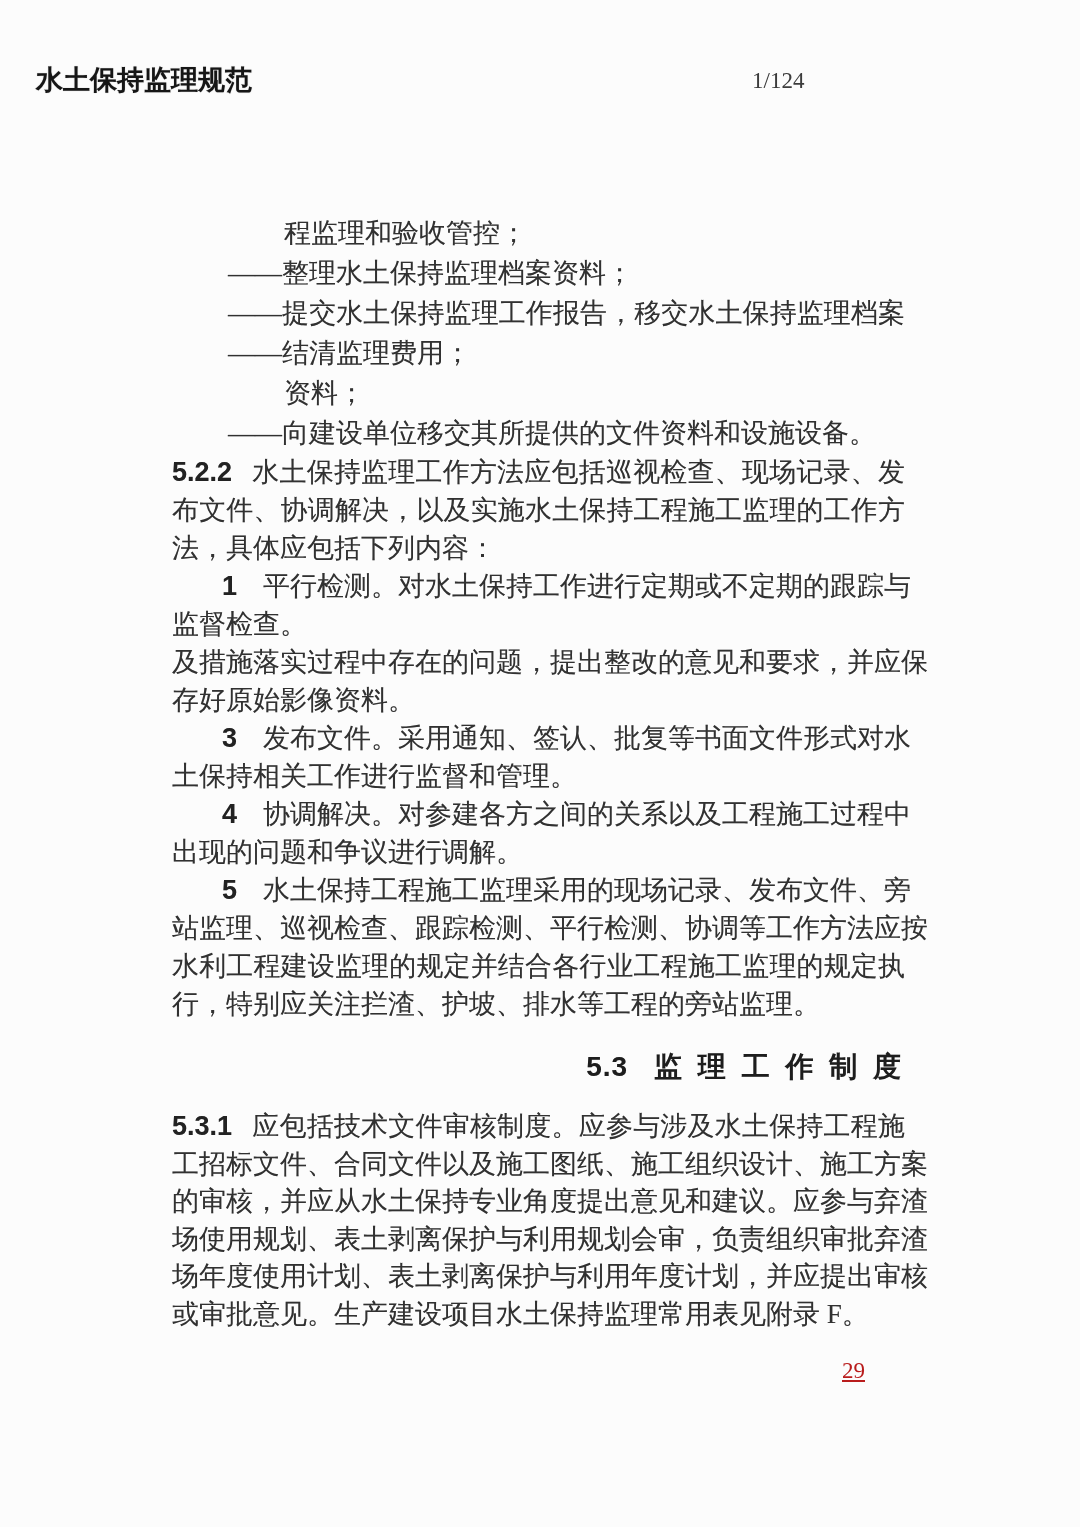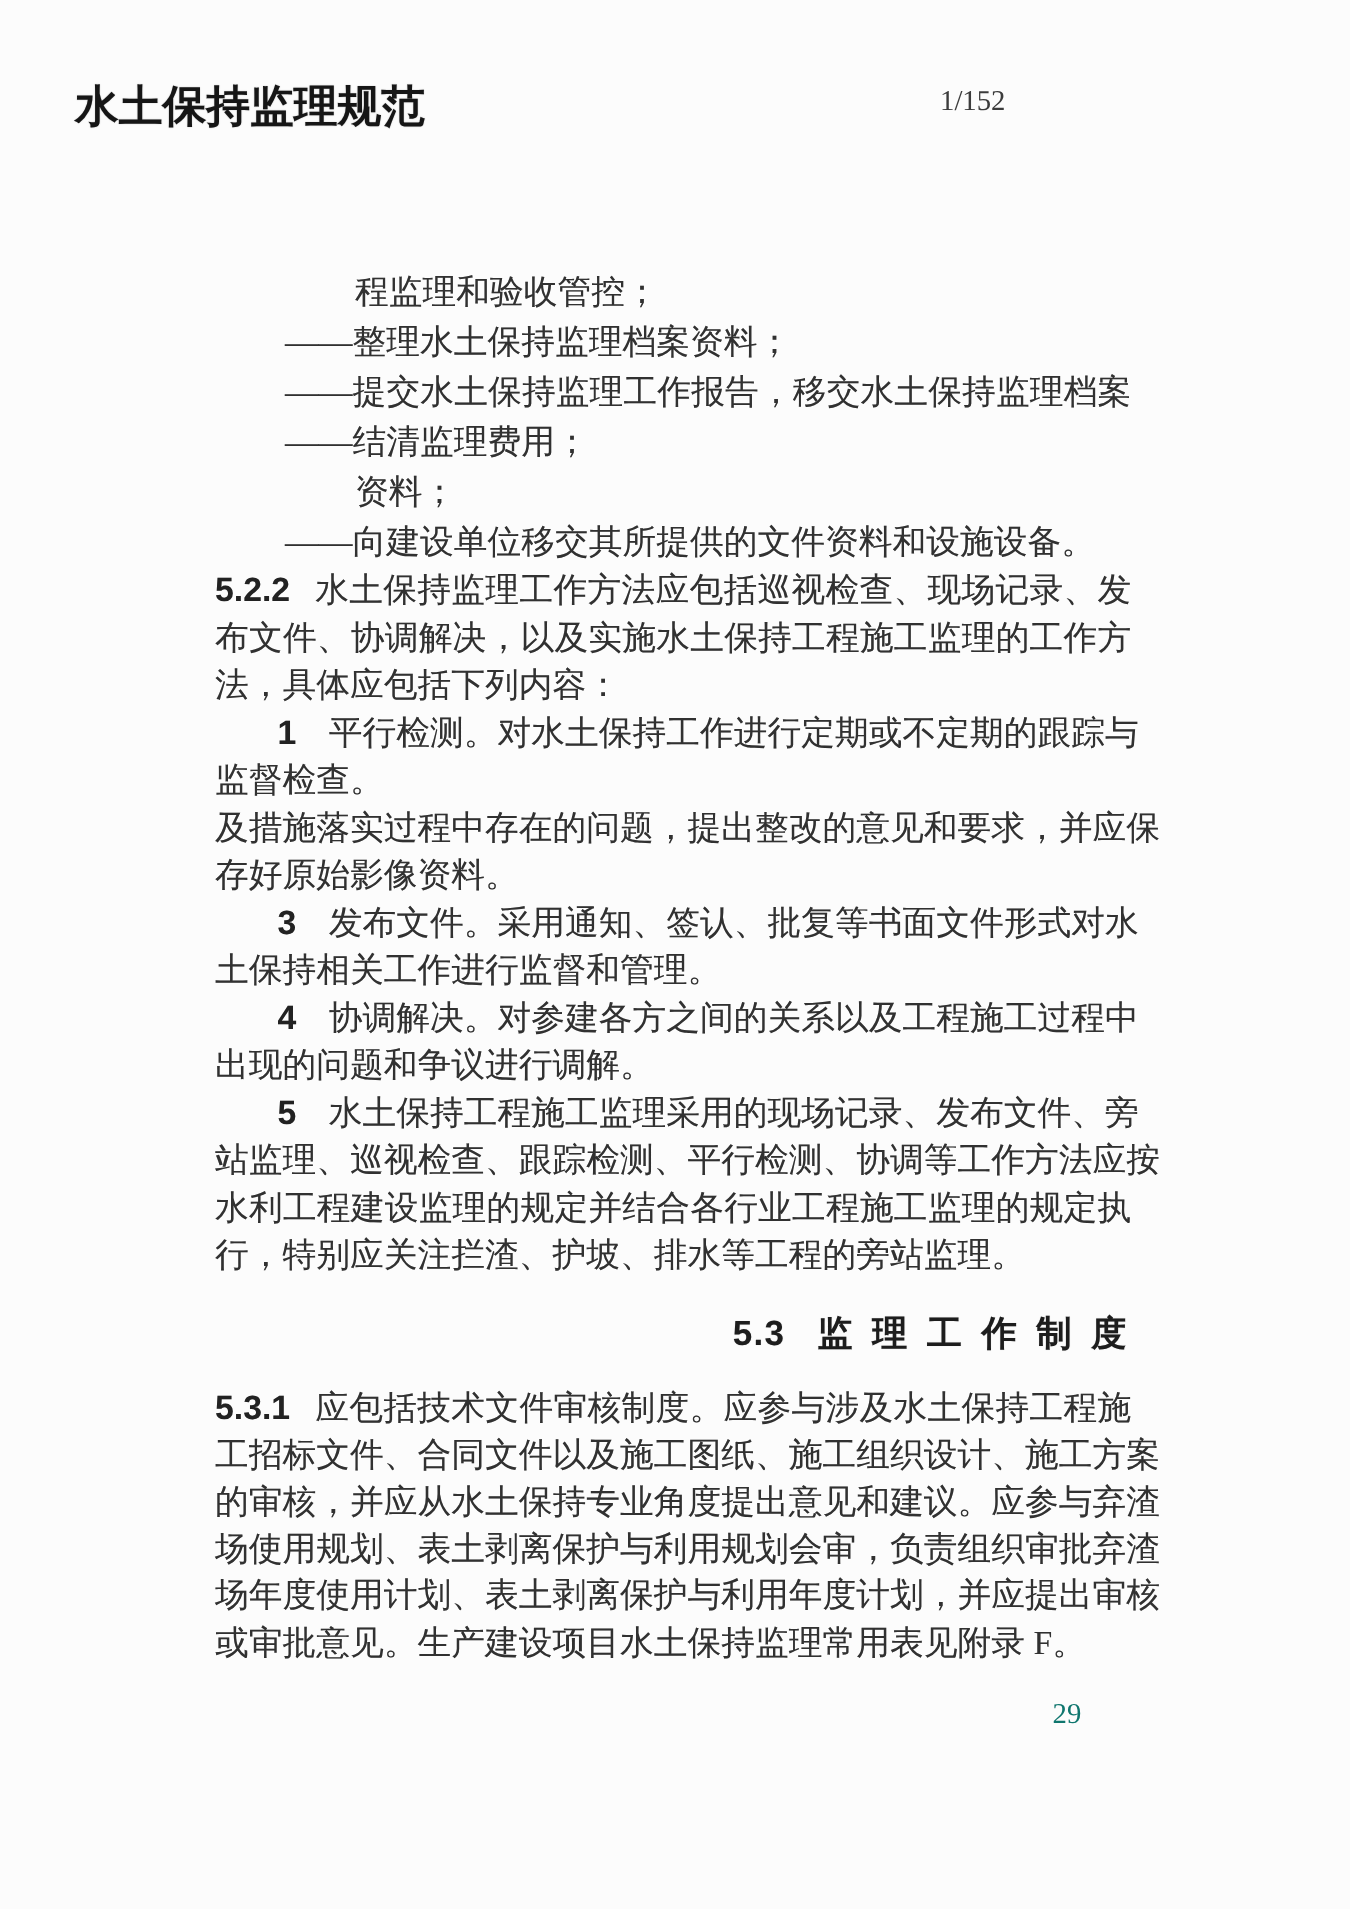--- a/index.html
+++ b/index.html
@@ -9,25 +9,25 @@
     width: 1080px;
     height: 1527px;
     background: #fcfcfc;
     overflow: hidden;
     font-family: "Liberation Serif", "DejaVu Serif", serif;
     color: #333333;
   }
   
   .doc-title {
     position: absolute;
-    left: 60px;
+    left: 36px;
     top: 62px;
     font-family: "Liberation Sans", "DejaVu Sans", sans-serif;
     font-weight: 700;
-    font-size: 35px;
+    font-size: 27px;
     letter-spacing: 0px;
     color: #161616;
     text-shadow: 0 0 1px rgba(20,20,20,0.35);
   }
   .page-indicator {
     position: absolute;
     left: 752px;
     top: 68px;
     font-size: 23px;
     color: #3c3c3c;
@@ -71,30 +71,31 @@
     text-shadow: 0 0 0.6px rgba(25,25,25,0.35);
   }
   .heading .h-num { margin-right: 26px; letter-spacing: 1px; }
   .heading .h-title { letter-spacing: 4px; }
   
   .page-number {
     position: absolute;
     left: 842px;
     top: 1358px;
     font-size: 23px;
-    color: #0f766e;
+    color: #b91c1c;
+    text-decoration: underline;
   }
 </style>
 </head>
 <body>
 
 <div class="page">
 
   <div class="doc-title">水土保持监理规范</div>
-  <div class="page-indicator">1/152</div>
+  <div class="page-indicator">1/124</div>
 
   <div class="content">
 
     <div class="block dash-block">
       <div class="line c4">程监理和验收管控；</div>
       <div class="line c2">——整理水土保持监理档案资料；</div>
       <div class="line c2 j">——提交水土保持监理工作报告，移交水土保持监理档案</div>
       <div class="line c2">——结清监理费用；</div>
       <div class="line c4">资料；</div>
       <div class="line c2">——向建设单位移交其所提供的文件资料和设施设备。</div>

